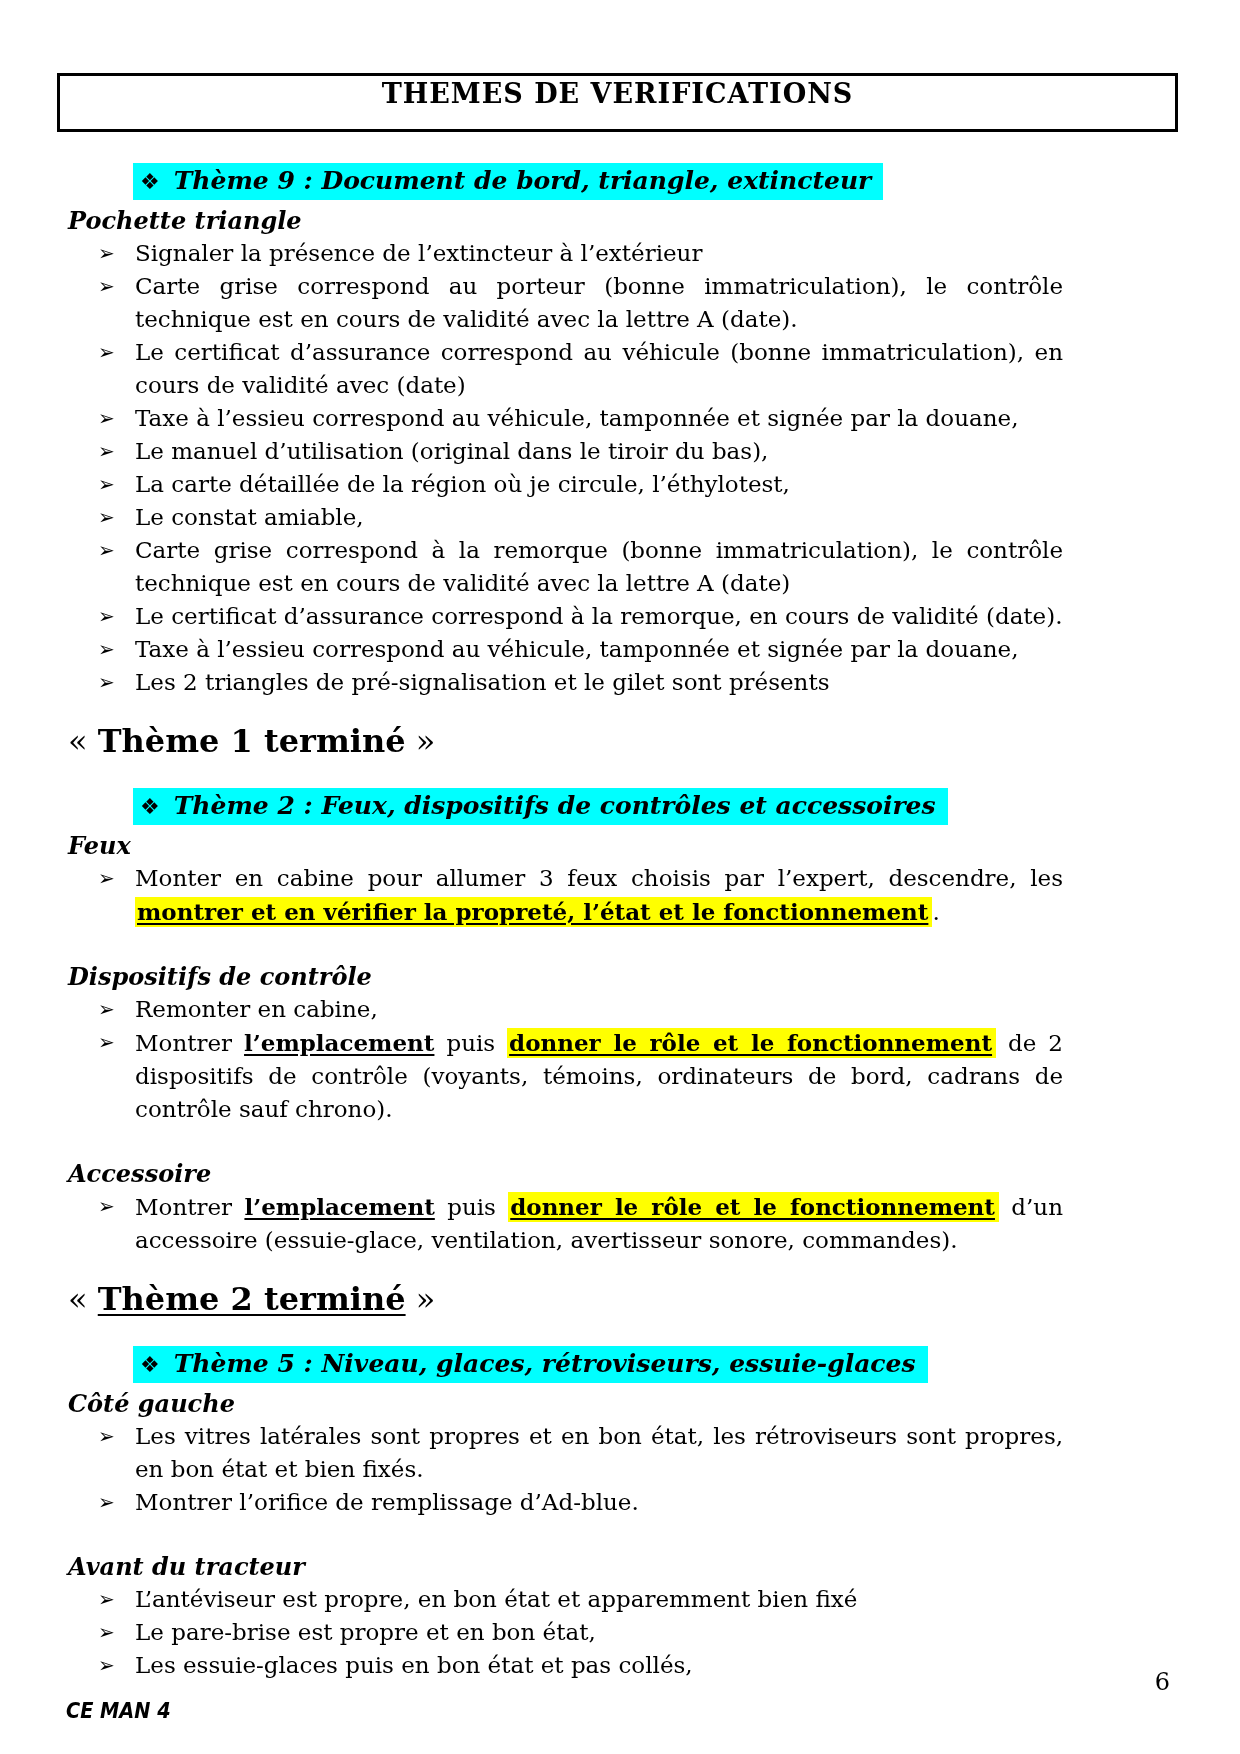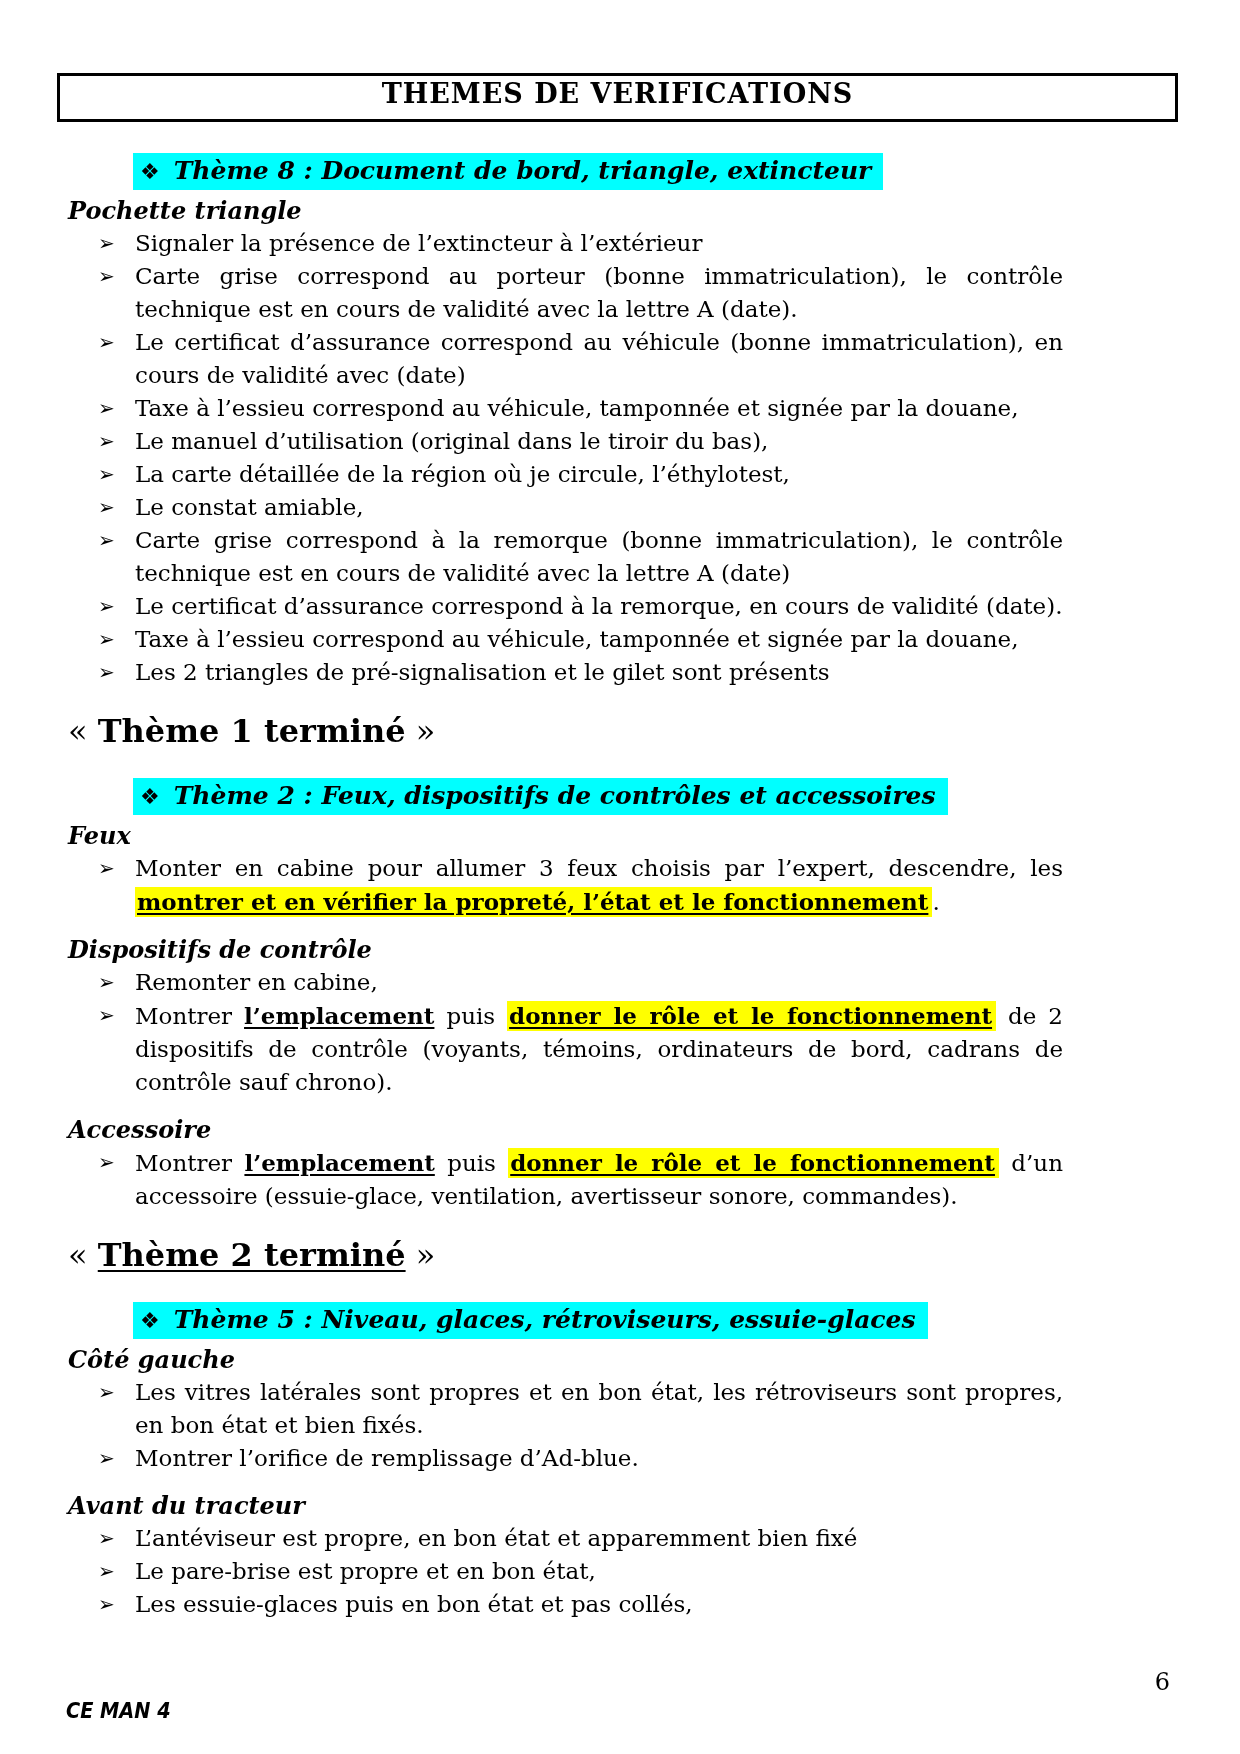--- a/index.html
+++ b/index.html
@@ -16,21 +16,21 @@
     color:var(--ink);
     font-family:"DejaVu Serif","Liberation Serif",serif;
     font-size:23px;
     overflow:hidden;
   }
   
   .title-box{
     margin:73px 62px 0 57px;
     border:3px solid var(--ink);
     text-align:center;
-    padding:2px 0 10px 0;
+    padding:2px 0 20px 0;
   }
   .title-box .t{
     font-weight:bold;
     font-size:27px;
     letter-spacing:1px;
   }
   
   .content{margin:0 177px 0 68px;}
   
   .theme-head{margin:30px 0 0 65px;line-height:36px;}
@@ -49,21 +49,21 @@
     padding-right:14px;
   }
   
   .subhead{
     margin:4px 0 0 0;
     font-size:24px;
     font-weight:bold;
     font-style:italic;
     line-height:33px;
   }
-  .subhead.spaced{margin-top:14px;}
+  .subhead.spaced{margin-top:31px;}
   
   ul.bullets{list-style:none;margin:0;padding:0;}
   ul.bullets li{
     position:relative;
     padding-left:67px;
     line-height:33px;
     text-align:justify;
   }
   ul.bullets li .arrow{
     position:absolute;
@@ -116,21 +116,21 @@
 <div class="page">
 
   <div class="title-box">
     <span class="t">THEMES DE VERIFICATIONS</span>
   </div>
 
   <div class="content">
 
     <section>
       <div class="theme-head first">
-        <span class="hl-cyan"><span class="diamond">❖</span><span>Thème 8 : Document de bord, triangle, extincteur</span></span>
+        <span class="hl-cyan"><span class="diamond">❖</span><span>Thème 9 : Document de bord, triangle, extincteur</span></span>
       </div>
       <h3 class="subhead">Pochette triangle</h3>
       <ul class="bullets">
           <li><span class="arrow">➢</span><span class="seg-n">Signaler la présence de l’extincteur à l’extérieur</span></li>
           <li><span class="arrow">➢</span><span class="seg-n">Carte grise correspond au porteur (bonne immatriculation), le contrôle technique est en cours de validité avec la lettre A (date).</span></li>
           <li><span class="arrow">➢</span><span class="seg-n">Le certificat d’assurance correspond au véhicule (bonne immatriculation), en cours de validité avec (date)</span></li>
           <li><span class="arrow">➢</span><span class="seg-n">Taxe à l’essieu correspond au véhicule, tamponnée et signée par la douane,</span></li>
           <li><span class="arrow">➢</span><span class="seg-n">Le manuel d’utilisation (original dans le tiroir du bas),</span></li>
           <li><span class="arrow">➢</span><span class="seg-n">La carte détaillée de la région où je circule, l’éthylotest,</span></li>
           <li><span class="arrow">➢</span><span class="seg-n">Le constat amiable,</span></li>

